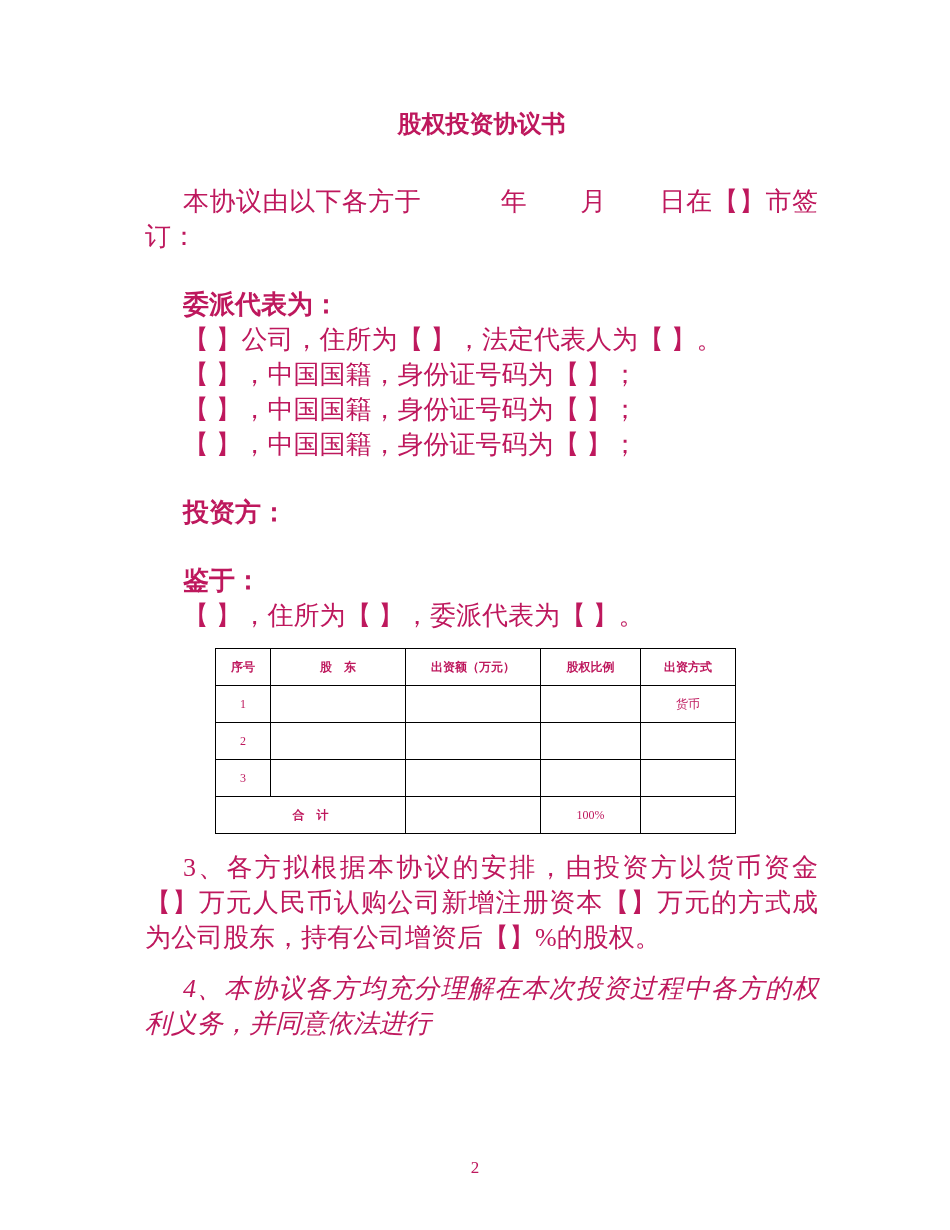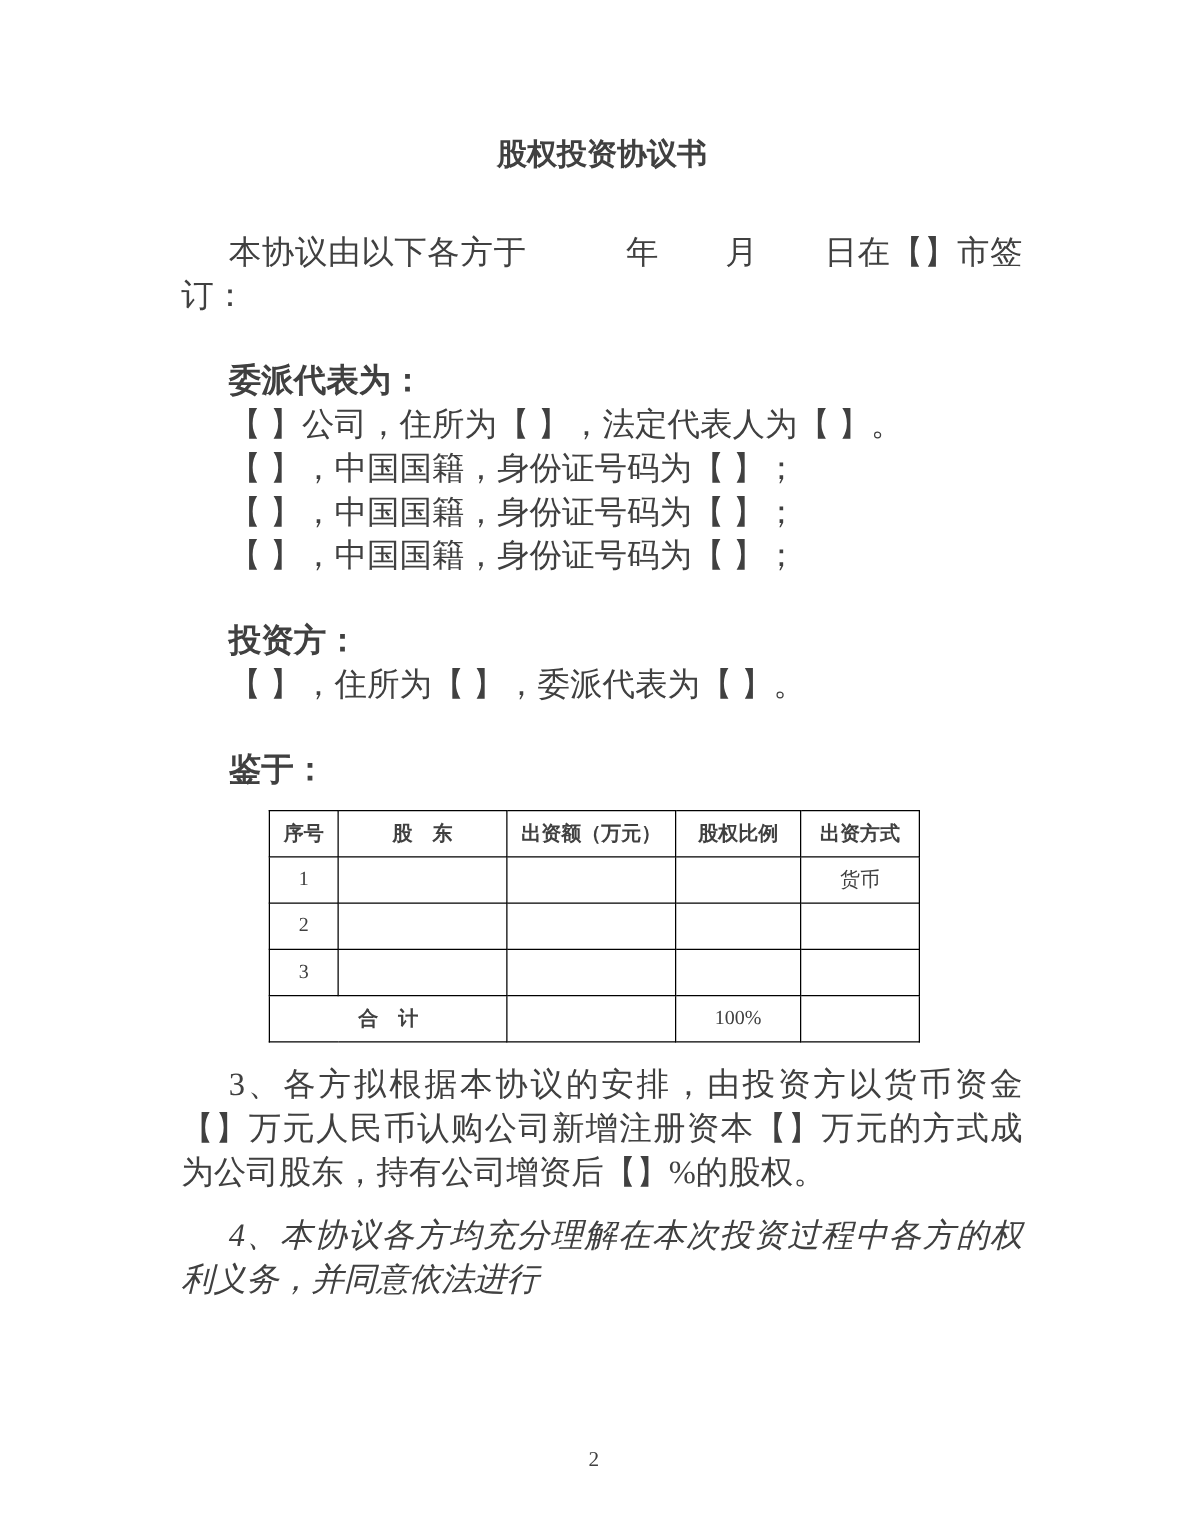--- a/index.html
+++ b/index.html
@@ -6,21 +6,21 @@
     margin: 0;
     padding: 0;
     background: #ffffff;
   }
   .page {
     position: relative;
     width: 950px;
     height: 1230px;
     margin: 0 auto;
     background: #ffffff;
-    color: #404040;
+    color: #be185d;
     font-family: "Liberation Serif", "DejaVu Serif", serif;
     overflow: hidden;
   }
   .content {
     padding: 108px 132px 0 145px;
   }
   .doc-title {
     margin: 0 0 44px 0;
     text-align: center;
     font-size: 24px;
@@ -42,21 +42,21 @@
   }
   .small-gap {
     margin-top: 16px;
     font-style: italic;
   }
   table.equity-table {
     border-collapse: collapse;
     margin: 15px 0 16px 70px;
     table-layout: fixed;
     width: 520px;
-    font-size: 16px;
+    font-size: 12px;
   }
   table.equity-table th,
   table.equity-table td {
     border: 1px solid #000000;
     height: 36px;
     padding: 0 4px;
     text-align: center;
     vertical-align: middle;
     font-weight: normal;
     overflow: hidden;
@@ -87,23 +87,23 @@
     <p class="para">本协议由以下各方于　　　年　　月　　日在【】市签订：</p>
 
     <p class="para heading section-gap">委派代表为：</p>
     <p class="para">【 】公司，住所为【 】，法定代表人为【 】。</p>
 
     <p class="para">【 】，中国国籍，身份证号码为【 】；</p>
     <p class="para">【 】，中国国籍，身份证号码为【 】；</p>
     <p class="para">【 】，中国国籍，身份证号码为【 】；</p>
 
     <p class="para heading section-gap">投资方：</p>
+    <p class="para heading section-gap">鉴于：</p>
+
     <p class="para">【 】，住所为【 】，委派代表为【 】。</p>
-
-    <p class="para heading section-gap">鉴于：</p>
 
     <table class="equity-table">
       <colgroup>
         <col style="width:55px">
         <col style="width:135px">
         <col style="width:135px">
         <col style="width:100px">
         <col style="width:95px">
       </colgroup>
       <thead>

